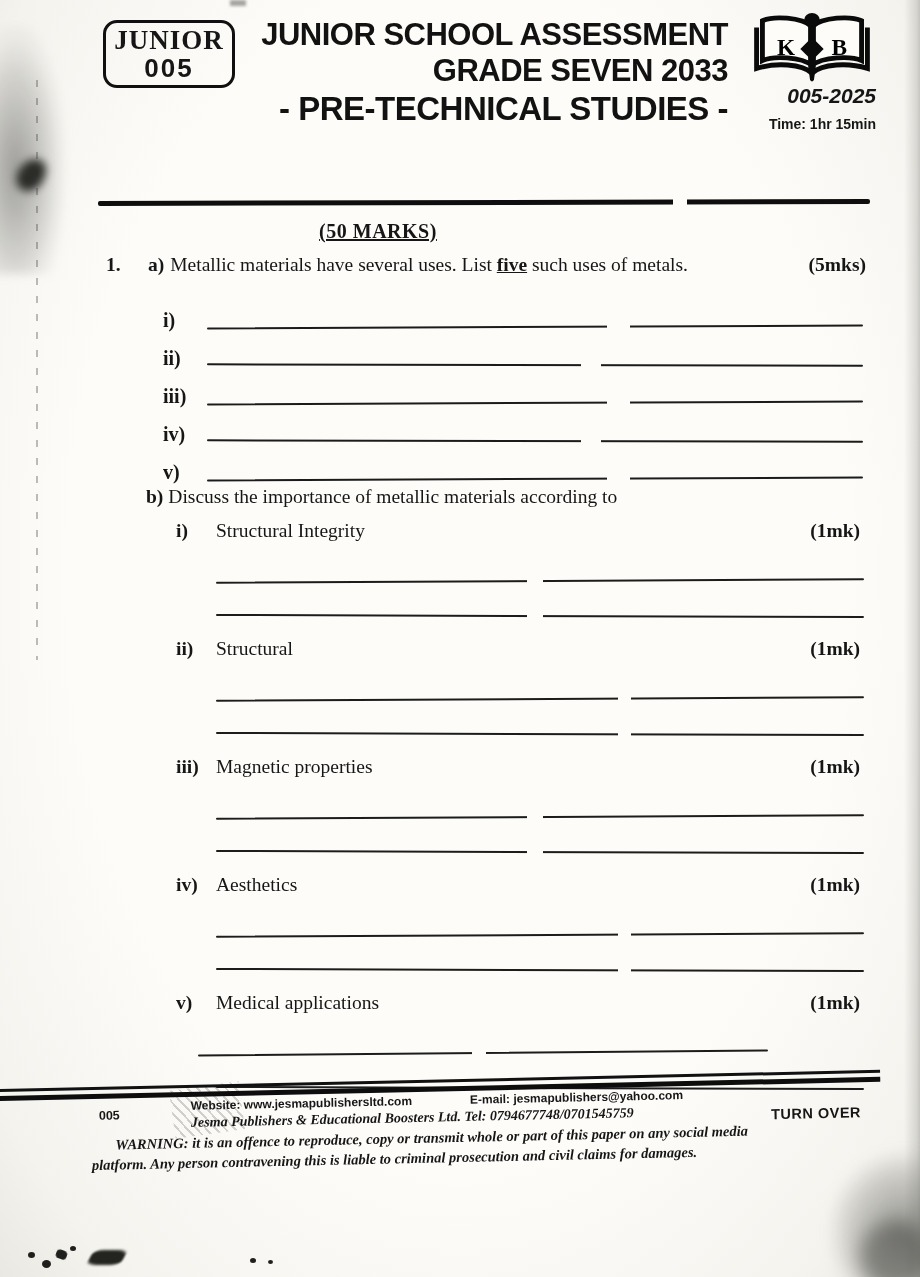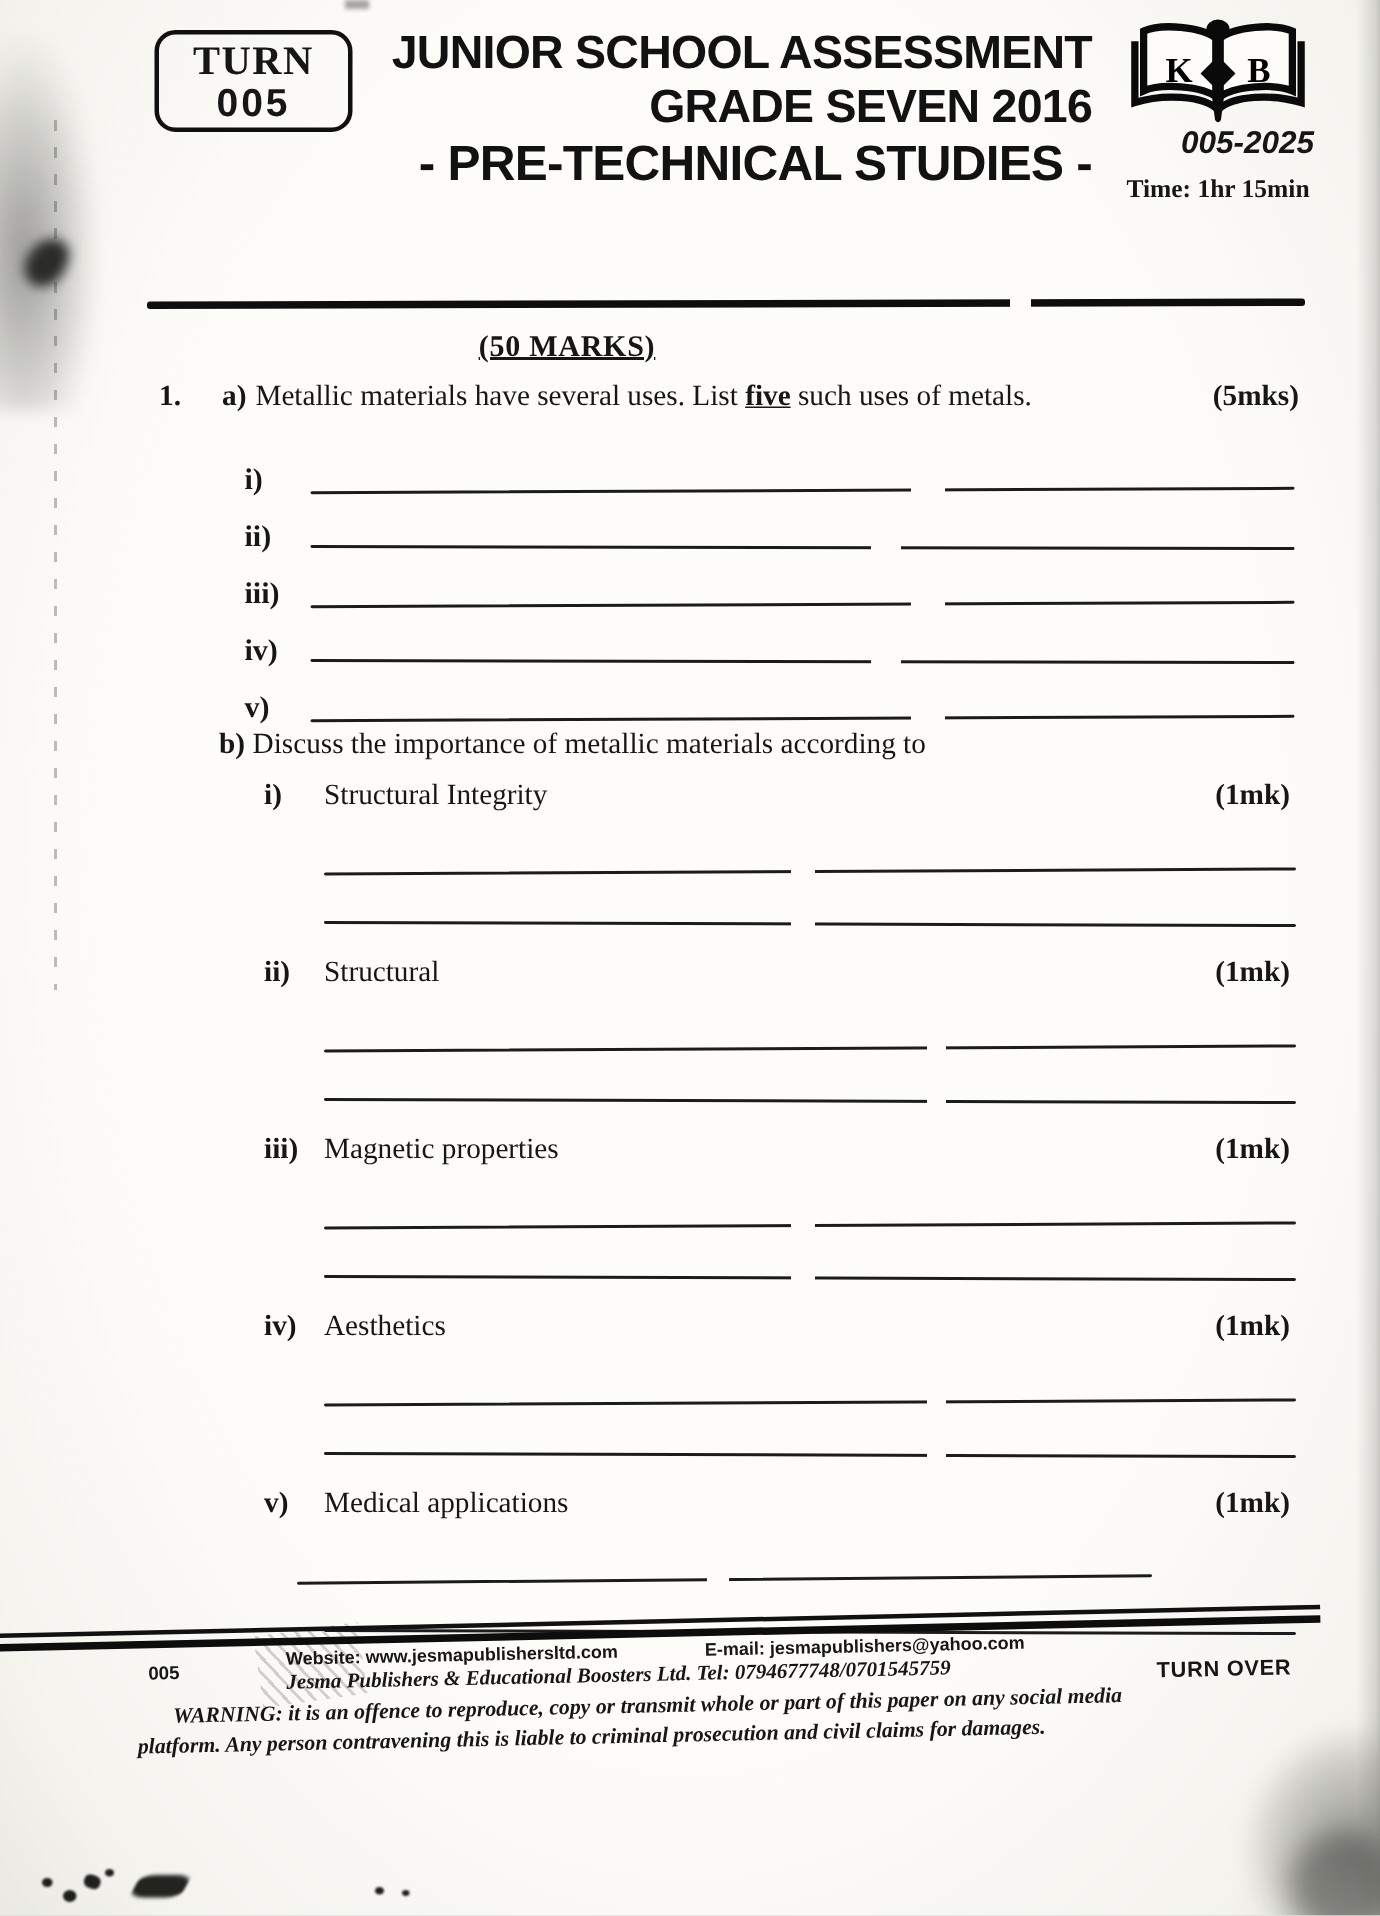--- a/index.html
+++ b/index.html
@@ -48,21 +48,21 @@
   .code-box .l1{font-size:27px;letter-spacing:1px;line-height:28px;}
   .code-box .l2{font-family:"Liberation Sans",sans-serif;font-size:26px;line-height:28px;letter-spacing:2px;}
   .titles{position:absolute;left:228px;top:16px;width:500px;text-align:right;
     font-family:"Liberation Sans",sans-serif;font-weight:bold;color:#121212;}
   .titles .t1{font-size:31px;line-height:37px;letter-spacing:-.5px;}
   .titles .t2{font-size:31px;line-height:36px;letter-spacing:-.5px;}
   .titles .t3{font-size:33px;line-height:39px;letter-spacing:-.5px;}
   .logo-block{position:absolute;left:748px;top:12px;width:128px;text-align:center;}
   .logo-block svg{display:block;margin:0 auto;}
   .code-year{font-family:"Liberation Sans",sans-serif;font-weight:bold;font-style:italic;font-size:21px;margin-top:2px;text-align:right;}
-  .time-limit{font-family:Liberation Serif, serif;font-weight:bold;font-size:17px;margin-top:8px;text-align:center;}
+  .time-limit{font-family:Liberation Sans, sans-serif;font-weight:bold;font-size:14px;margin-top:8px;text-align:right;}
 
   
   .fields{position:absolute;left:103px;top:146px;width:762px;
     font-family:"Liberation Sans",sans-serif;font-weight:bold;font-size:15.5px;}
   .frow{display:flex;align-items:flex-end;}
   .frow + .frow{margin-top:22px;}
   .flabel{white-space:nowrap;padding-right:4px;}
   .dots{flex:1;border-bottom:2.5px dotted #222;margin:0 6px 3px 2px;height:14px;}
   .dots.fix150{flex:0 0 172px;}
   .dots.fix120{flex:0 0 120px;}
@@ -136,27 +136,27 @@
   <div class="art dot d1"></div>
   <div class="art dot d2"></div>
   <div class="art dot d3"></div>
   <div class="art dot d4"></div>
   <div class="art neq"></div>
   <div class="art dot d5"></div>
   <div class="art dot d6"></div>
   <div class="art topmark"></div>
 
   <div class="code-box">
-    <div class="l1">TURN</div>
+    <div class="l1">JUNIOR</div>
     <div class="l2">005</div>
   </div>
 
   <div class="titles">
     <div class="t1">JUNIOR SCHOOL  ASSESSMENT</div>
-    <div class="t2">GRADE SEVEN  2016</div>
+    <div class="t2">GRADE SEVEN  2033</div>
     <div class="t3">- PRE-TECHNICAL STUDIES -</div>
   </div>
 
   <div class="logo-block">
     <svg width="118" height="70" viewBox="0 0 120 72">
       <path d="M60 15 C49 5 20 4 9 9 L9 50 C20 45 49 46 60 55 C71 46 100 45 111 50 L111 9 C100 4 71 5 60 15 Z" fill="#fdfcf9" stroke="#0a0a0a" stroke-width="5"></path>
       <path d="M3 16 L3 58 C22 52 50 53 60 63 C70 53 98 52 117 58 L117 16" fill="none" stroke="#0a0a0a" stroke-width="5"></path>
       <path d="M56 12 L64 12 L64 54 L56 54 Z" fill="#0a0a0a"></path>
       <ellipse cx="60" cy="8" rx="8" ry="7" fill="#0a0a0a"></ellipse>
       <path d="M60 26 L72 38 L60 50 L48 38 Z" fill="#0a0a0a"></path>

